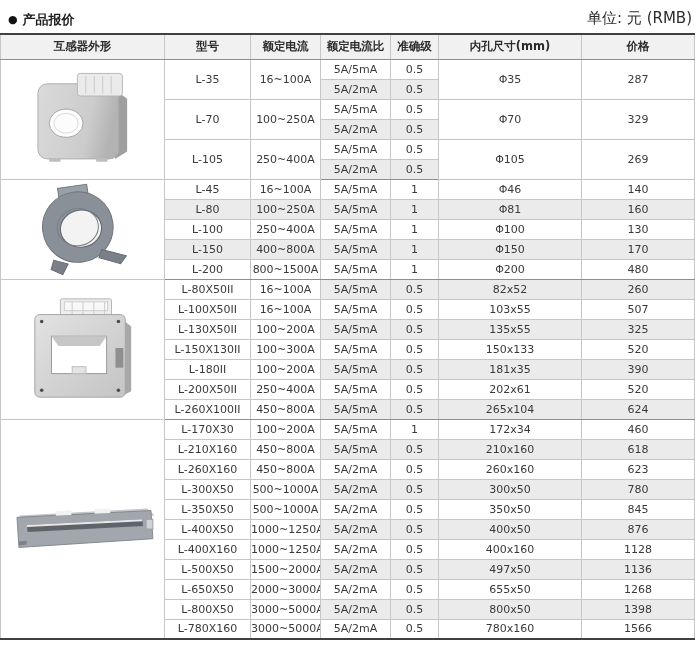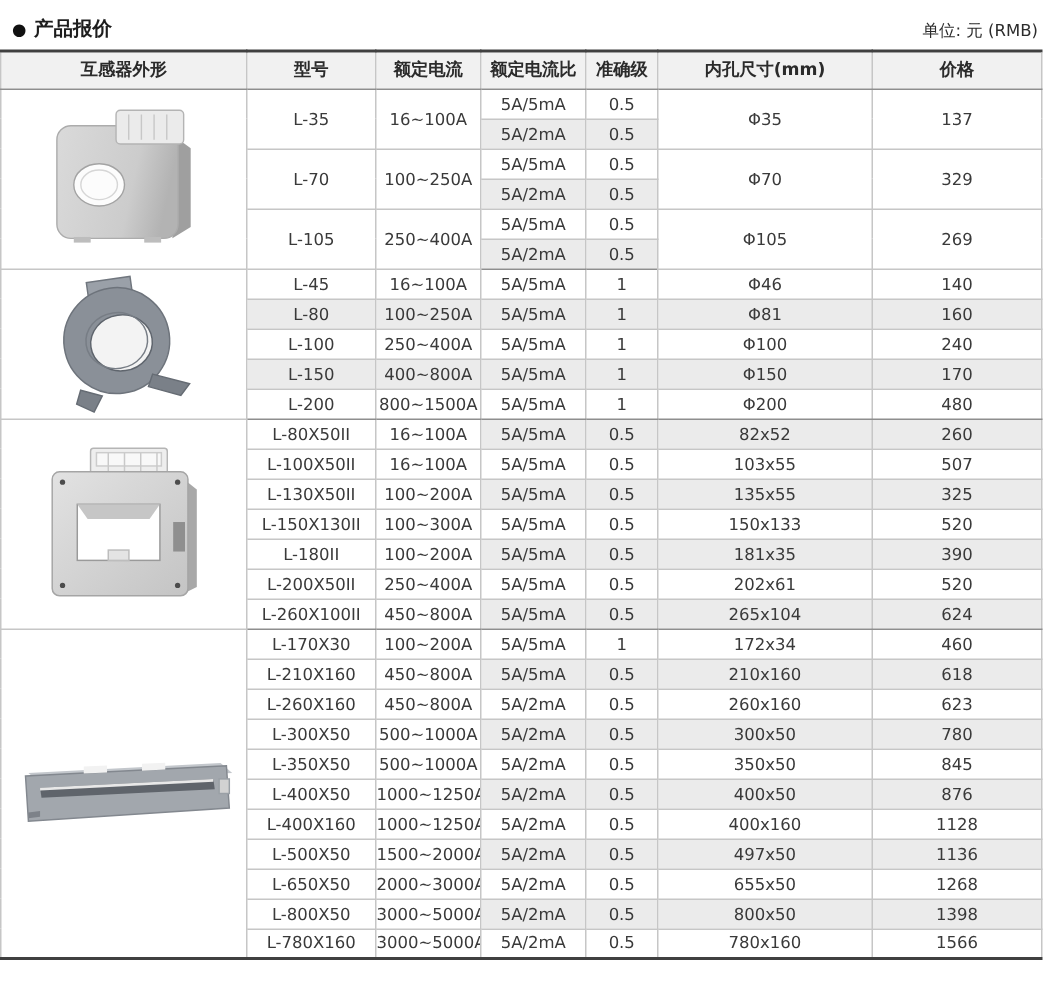--- a/index.html
+++ b/index.html
@@ -4,21 +4,21 @@
 <style>
   * { box-sizing: border-box; }
   html,body { margin:0; padding:0; background:#fff; }
   .page {
     width:698px; height:671px; position:relative; background:#fff;
     font-family:"DejaVu Sans","Liberation Sans",sans-serif; color:#3a3a3a; overflow:hidden;
   }
   .titlebar { display:flex; justify-content:space-between; align-items:flex-end; padding:9px 6px 7px 8px; height:33px; }
   .page-title { font-size:13px; font-weight:bold; color:#1d1d1d; display:flex; align-items:center; gap:5px; line-height:1; }
   .bullet { font-size:11px; line-height:1; color:#111; }
-  .unit-label { font-size:11px; color:#2c2c2c; line-height:1; }
+  .unit-label { font-size:15px; color:#2c2c2c; line-height:1; }
   table.price {
     border-collapse:collapse; table-layout:fixed; width:694px; margin:0 0;
     font-size:11px;
     border-top:2px solid #404040; border-bottom:2px solid #404040;
     border-left:1px solid #bdbdbd; border-right:1px solid #bdbdbd;
   }
   th, td { border:1px solid #c6c6c6; text-align:center; padding:0; overflow:hidden; }
   thead th { height:25px; background:#f1f1f1; font-weight:600; font-size:11.5px; color:#2b2b2b; border-bottom:1px solid #8e8e8e; }
   tbody td { height:20px; color:#3a3a3a; background:#fff; }
   td.stripe { background:#ebebeb; }
@@ -83,21 +83,21 @@
                 <rect x="34" y="99" width="12" height="4" fill="#bdbdbd"></rect>
                 <rect x="84" y="99" width="12" height="4" fill="#bdbdbd"></rect>
               </svg>
             </span>
           </td>
           <td rowspan="2">L-35</td>
           <td rowspan="2">16~100A</td>
           <td>5A/5mA</td>
           <td>0.5</td>
           <td rowspan="2">Φ35</td>
-          <td rowspan="2">137</td>
+          <td rowspan="2">287</td>
         </tr>
         <tr>
           <td class="stripe">5A/2mA</td>
           <td class="stripe">0.5</td>
         </tr>
         <tr>
           <td rowspan="2">L-70</td>
           <td rowspan="2">100~250A</td>
           <td>5A/5mA</td>
           <td>0.5</td>
@@ -149,21 +149,21 @@
           <td class="stripe">1</td>
           <td class="stripe">Φ81</td>
           <td class="stripe">160</td>
         </tr>
         <tr>
           <td>L-100</td>
           <td>250~400A</td>
           <td>5A/5mA</td>
           <td>1</td>
           <td>Φ100</td>
-          <td>240</td>
+          <td>130</td>
         </tr>
         <tr>
           <td class="stripe">L-150</td>
           <td class="stripe">400~800A</td>
           <td class="stripe">5A/5mA</td>
           <td class="stripe">1</td>
           <td class="stripe">Φ150</td>
           <td class="stripe">170</td>
         </tr>
         <tr class="section-end">

